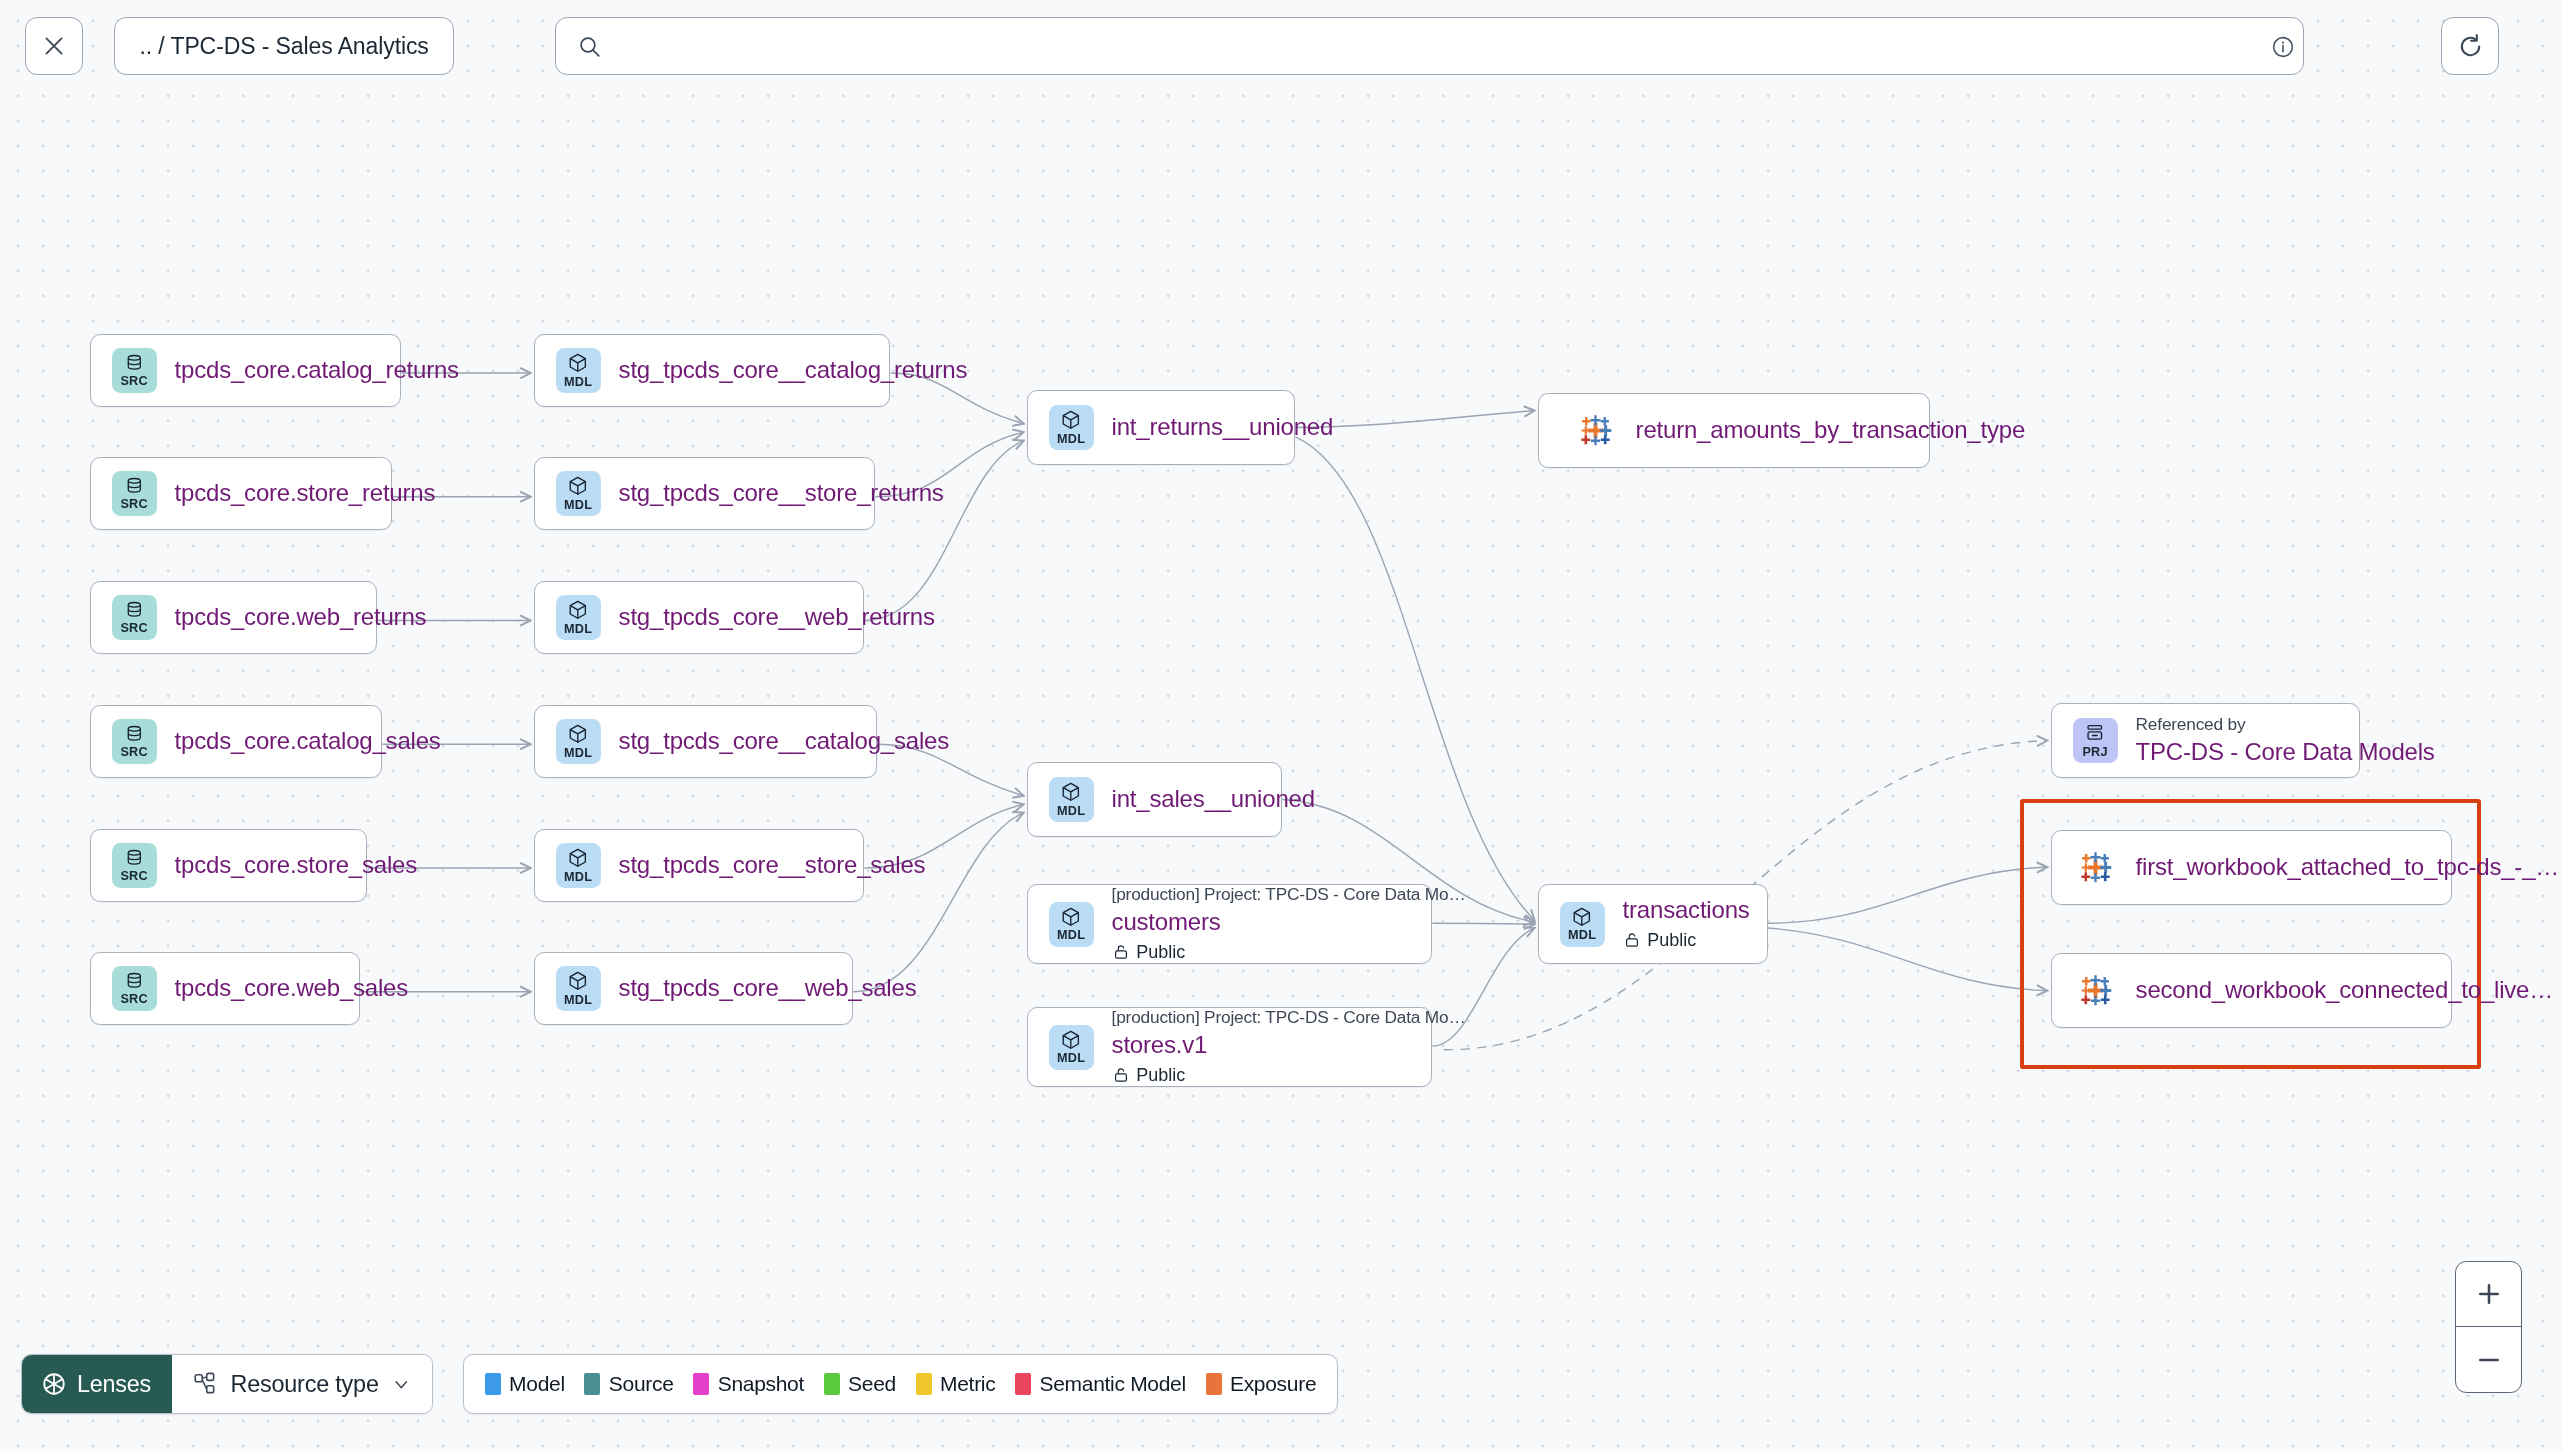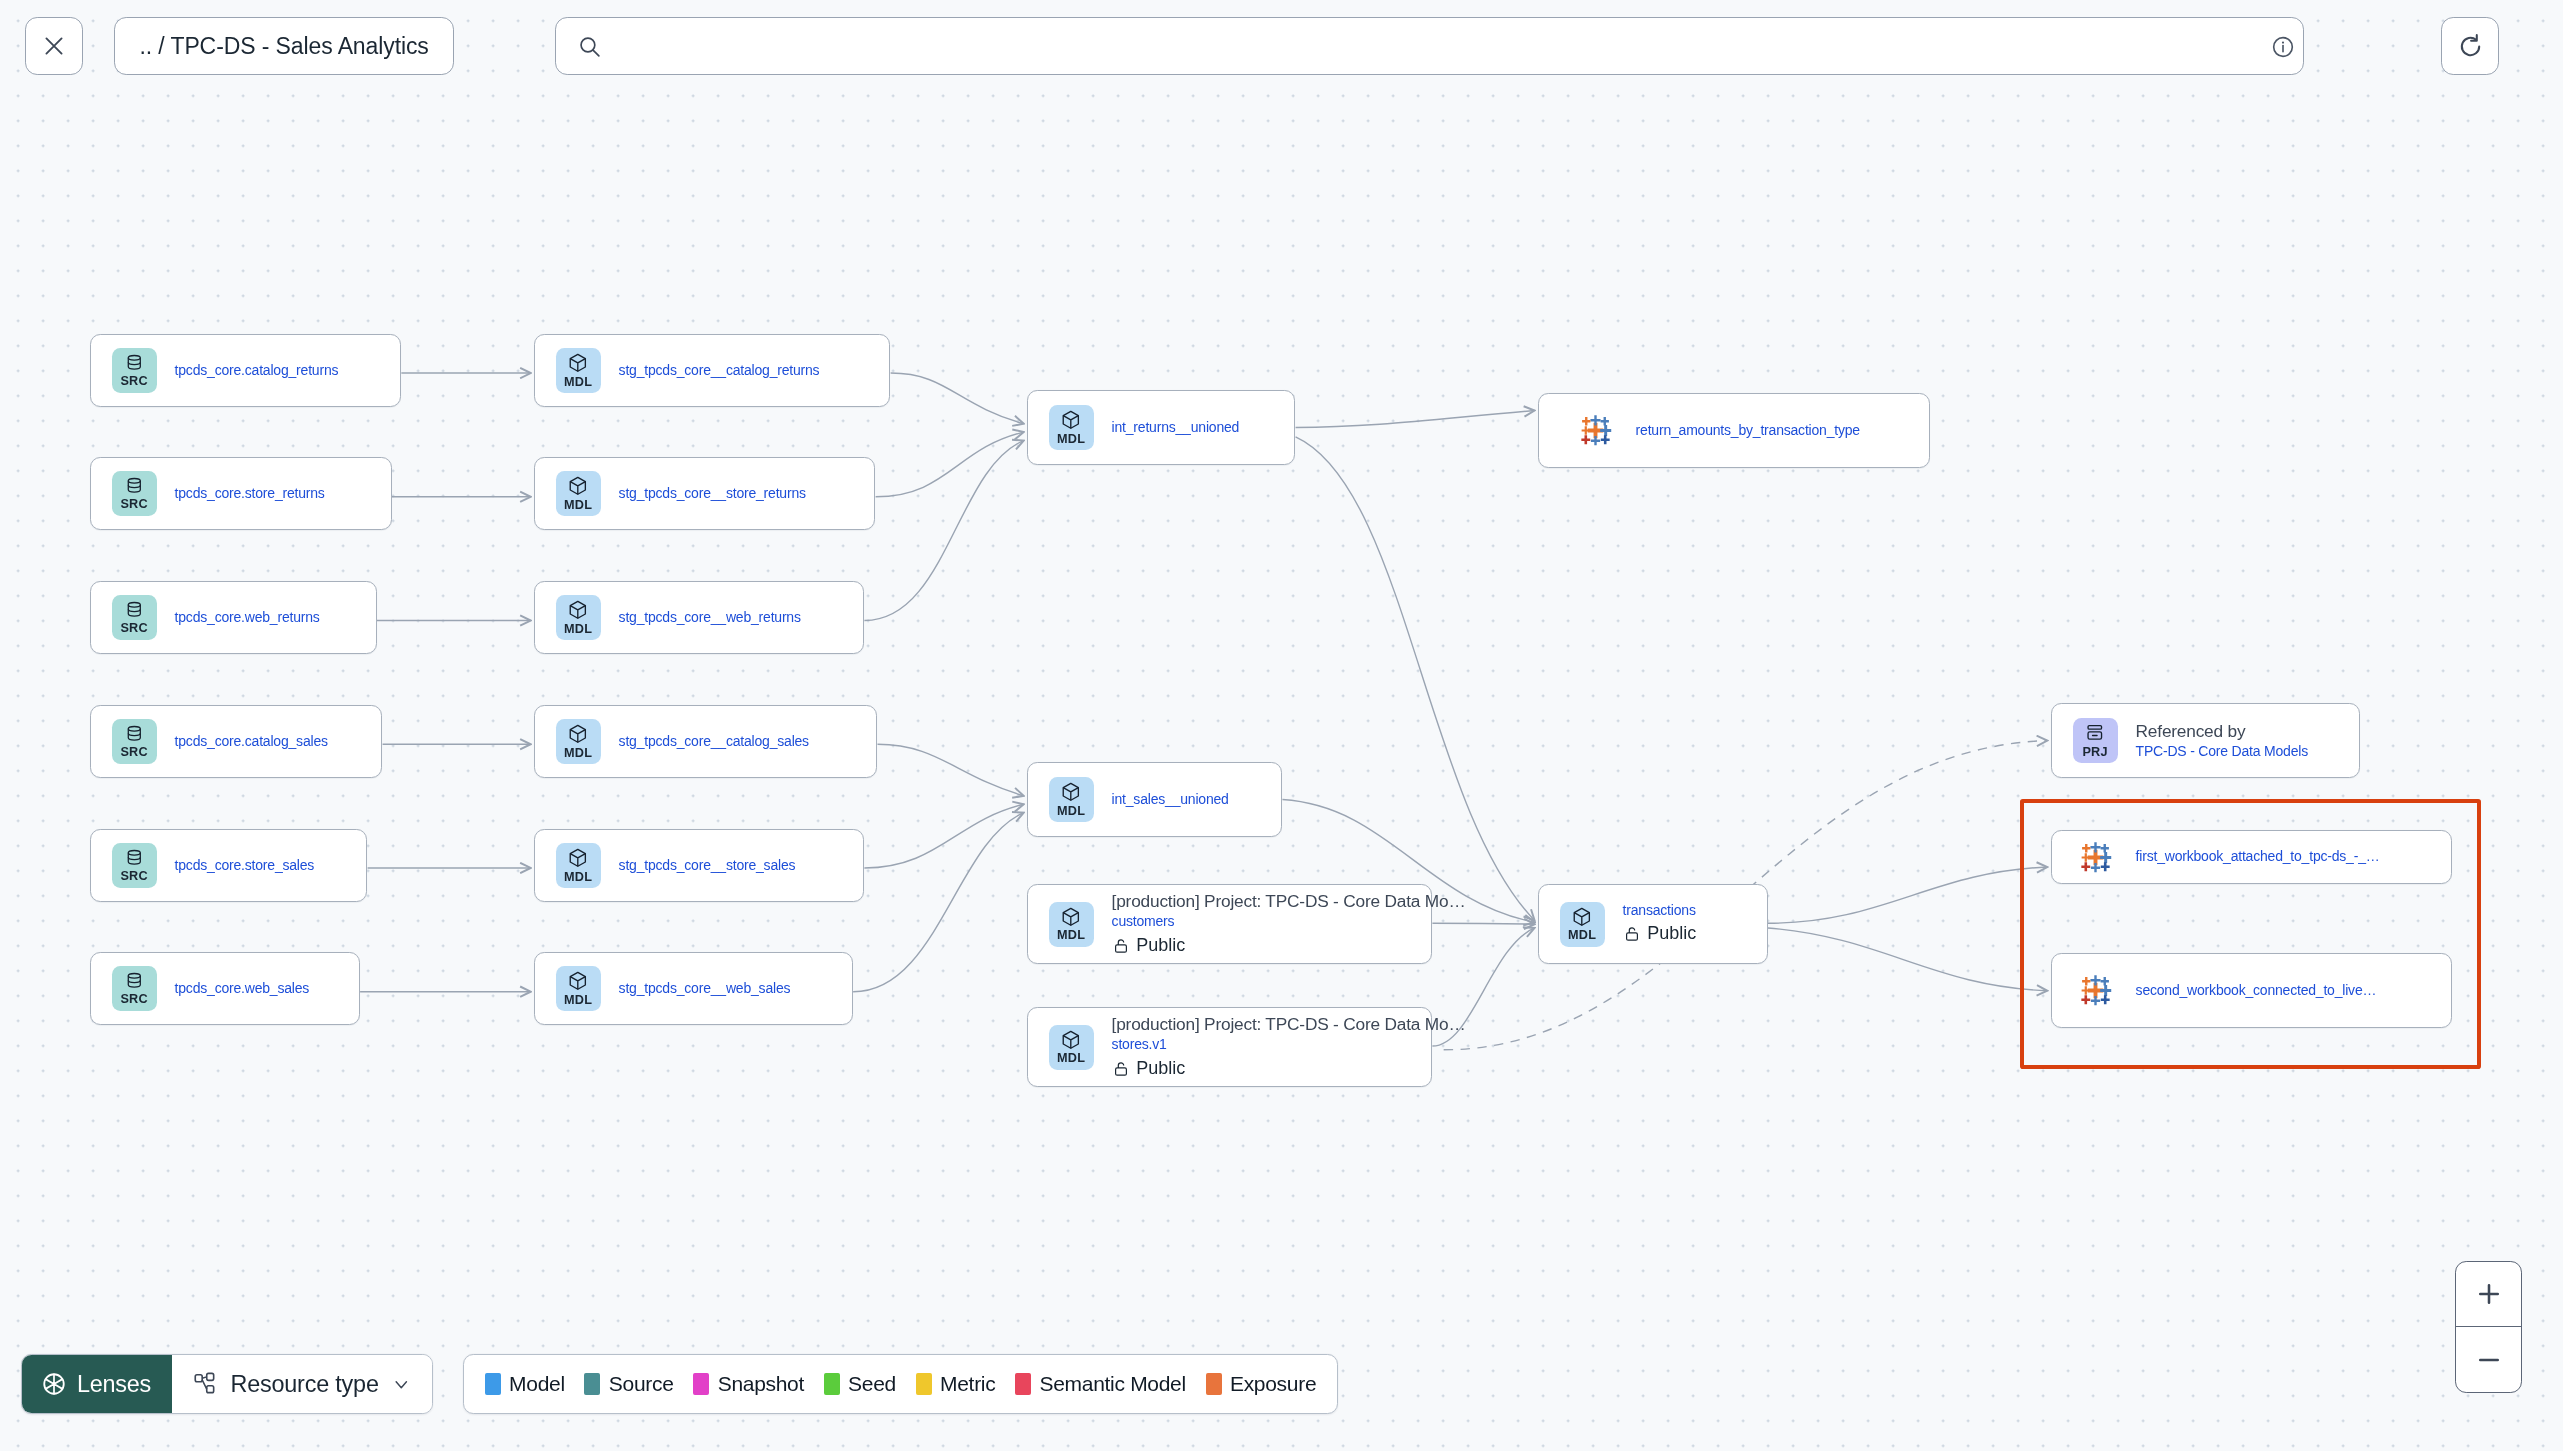--- a/index.html
+++ b/index.html
@@ -72,21 +72,21 @@
   .badge.mdl { background: #badcf5; }
   .badge.prj { background: #bfc4f7; }
   .badge.plain { background: transparent; }
   .badge .bglyph { display:block; }
   .badge .btxt {
     font-size: 12.7px; font-weight: 600; color: #1b2733;
     margin-top: 1.9px; letter-spacing: 0.2px;
   }
   .node .labels { margin-left: 18px; margin-right: 15px; min-width: 0; }
   .node .ntitle {
-    font-size: 14px; color: #1d4ed8; white-space: nowrap;
+    font-size: 24px; color: #701a75; white-space: nowrap;
     letter-spacing: -0.2px; line-height: 1.28;
   }
   .node .nsub {
     font-size: 17.3px; color: #3d4756; white-space: nowrap;
     letter-spacing: -0.2px; line-height: 1.38;
   }
   .node .nmeta {
     font-size: 18px; color: #1b2733; white-space: nowrap;
     display: flex; align-items: center; gap: 6.6px; line-height: 1.4;
     margin-top: 1.9px;
@@ -460,21 +460,21 @@
             <rect x="4.5" y="11" width="15" height="8" rx="1.8" fill="none" stroke="#16212e" stroke-width="1.5"></rect>
             <path d="M9.5 15 L14.5 15" stroke="#16212e" stroke-width="1.5" stroke-linecap="round"></path>
           </svg>
           <span class="btxt">PRJ</span>
         </div>
         <div class="labels">
           <div class="nsub">Referenced by</div>
           <div class="ntitle">TPC-DS - Core Data Models</div>
         </div>
       </div>
-      <div class="node" style="left: 2051px; top: 830px; width: 401px; height: 54px;">
+      <div class="node" style="left: 2051px; top: 830px; width: 401px; height: 75px;">
         <div class="badge plain">
           <svg class="tableau-ic" viewBox="0 0 40 40">
             <path d="M20 11.5 V28.5 M11.5 20 H28.5" stroke="#e8762d" stroke-width="4.2" stroke-linecap="butt"></path>
             <path d="M31 14 V26 M25 20 H37" stroke="#4a7ebb" stroke-width="3.2" stroke-linecap="butt"></path>
             <path d="M9.5 15.5 V24.5 M5 20 H14" stroke="#e8762d" stroke-width="2.4" stroke-linecap="butt"></path>
             <path d="M20 3.5 V14.5 M14.5 9 H25.5" stroke="#4a7ebb" stroke-width="2.6" stroke-linecap="butt"></path>
             <path d="M20 26 V36 M15 31 H25" stroke="#4a7ebb" stroke-width="2.6" stroke-linecap="butt"></path>
             <path d="M10 5.5 V14.5 M5.5 10 H14.5" stroke="#e8762d" stroke-width="2.6" stroke-linecap="butt"></path>
             <path d="M30 5.5 V14.5 M25.5 10 H34.5" stroke="#4a7ebb" stroke-width="2.6" stroke-linecap="butt"></path>
             <path d="M9.5 25.2 V34.8 M4.7 30 H14.3" stroke="#c0392b" stroke-width="2.8" stroke-linecap="butt"></path>

